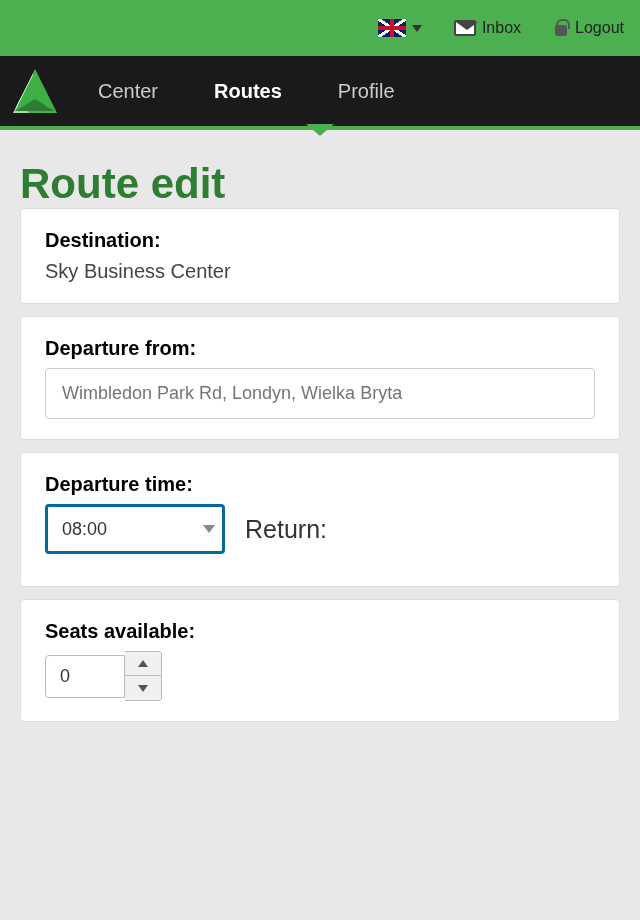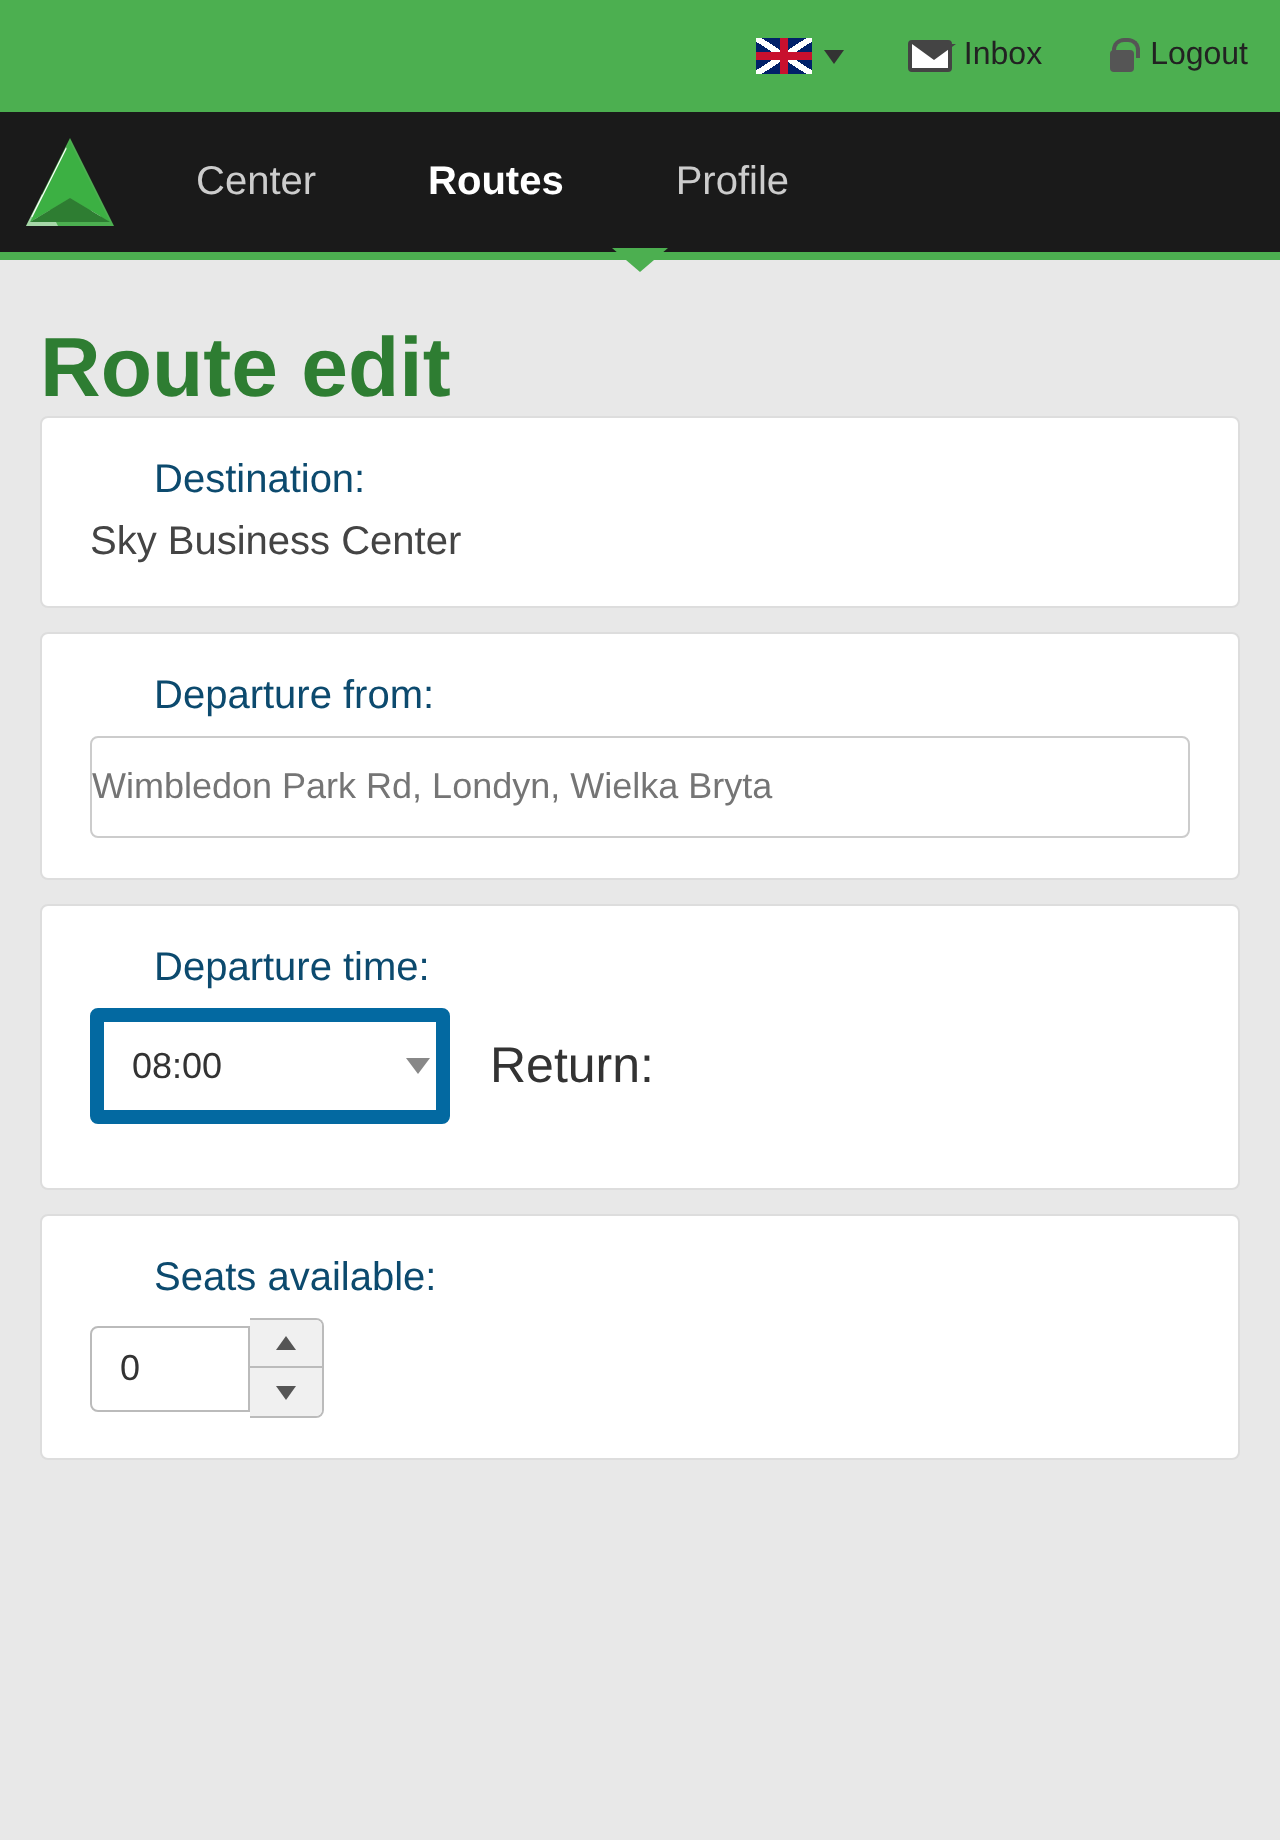--- a/index.html
+++ b/index.html
@@ -190,34 +190,33 @@
     .card {
       background: #fff;
       border-radius: 4px;
       padding: 20px 24px;
       margin-bottom: 12px;
       border: 1px solid #ddd;
     }
 
     .field-label {
       font-size: 20px;
-      font-weight: 400;
-      color: #0c4a6e;
+      font-weight: 700;
+      color: #000000;
       margin-bottom: 8px;
-      margin-left: 32px;
     }
 
     .field-value {
       font-size: 20px;
       color: #444;
     }
 
     .field-input {
       width: 100%;
-      padding: 14px 0;
+      padding: 14px 16px;
       font-size: 18px;
       border: 1px solid #ccc;
       border-radius: 4px;
       color: #888;
       background: #fff;
       outline: none;
     }
 
     
     .time-row {
@@ -230,21 +229,21 @@
     .time-select-wrapper {
       position: relative;
       display: inline-block;
       width: 180px;
     }
 
     .time-select {
       width: 100%;
       padding: 12px 14px;
       font-size: 18px;
-      border: 7px solid #0369a1;
+      border: 3px solid #0369a1;
       border-radius: 4px;
       background: #fff;
       appearance: none;
       -webkit-appearance: none;
       color: #333;
       cursor: pointer;
       outline: none;
     }
 
     .select-arrow {

